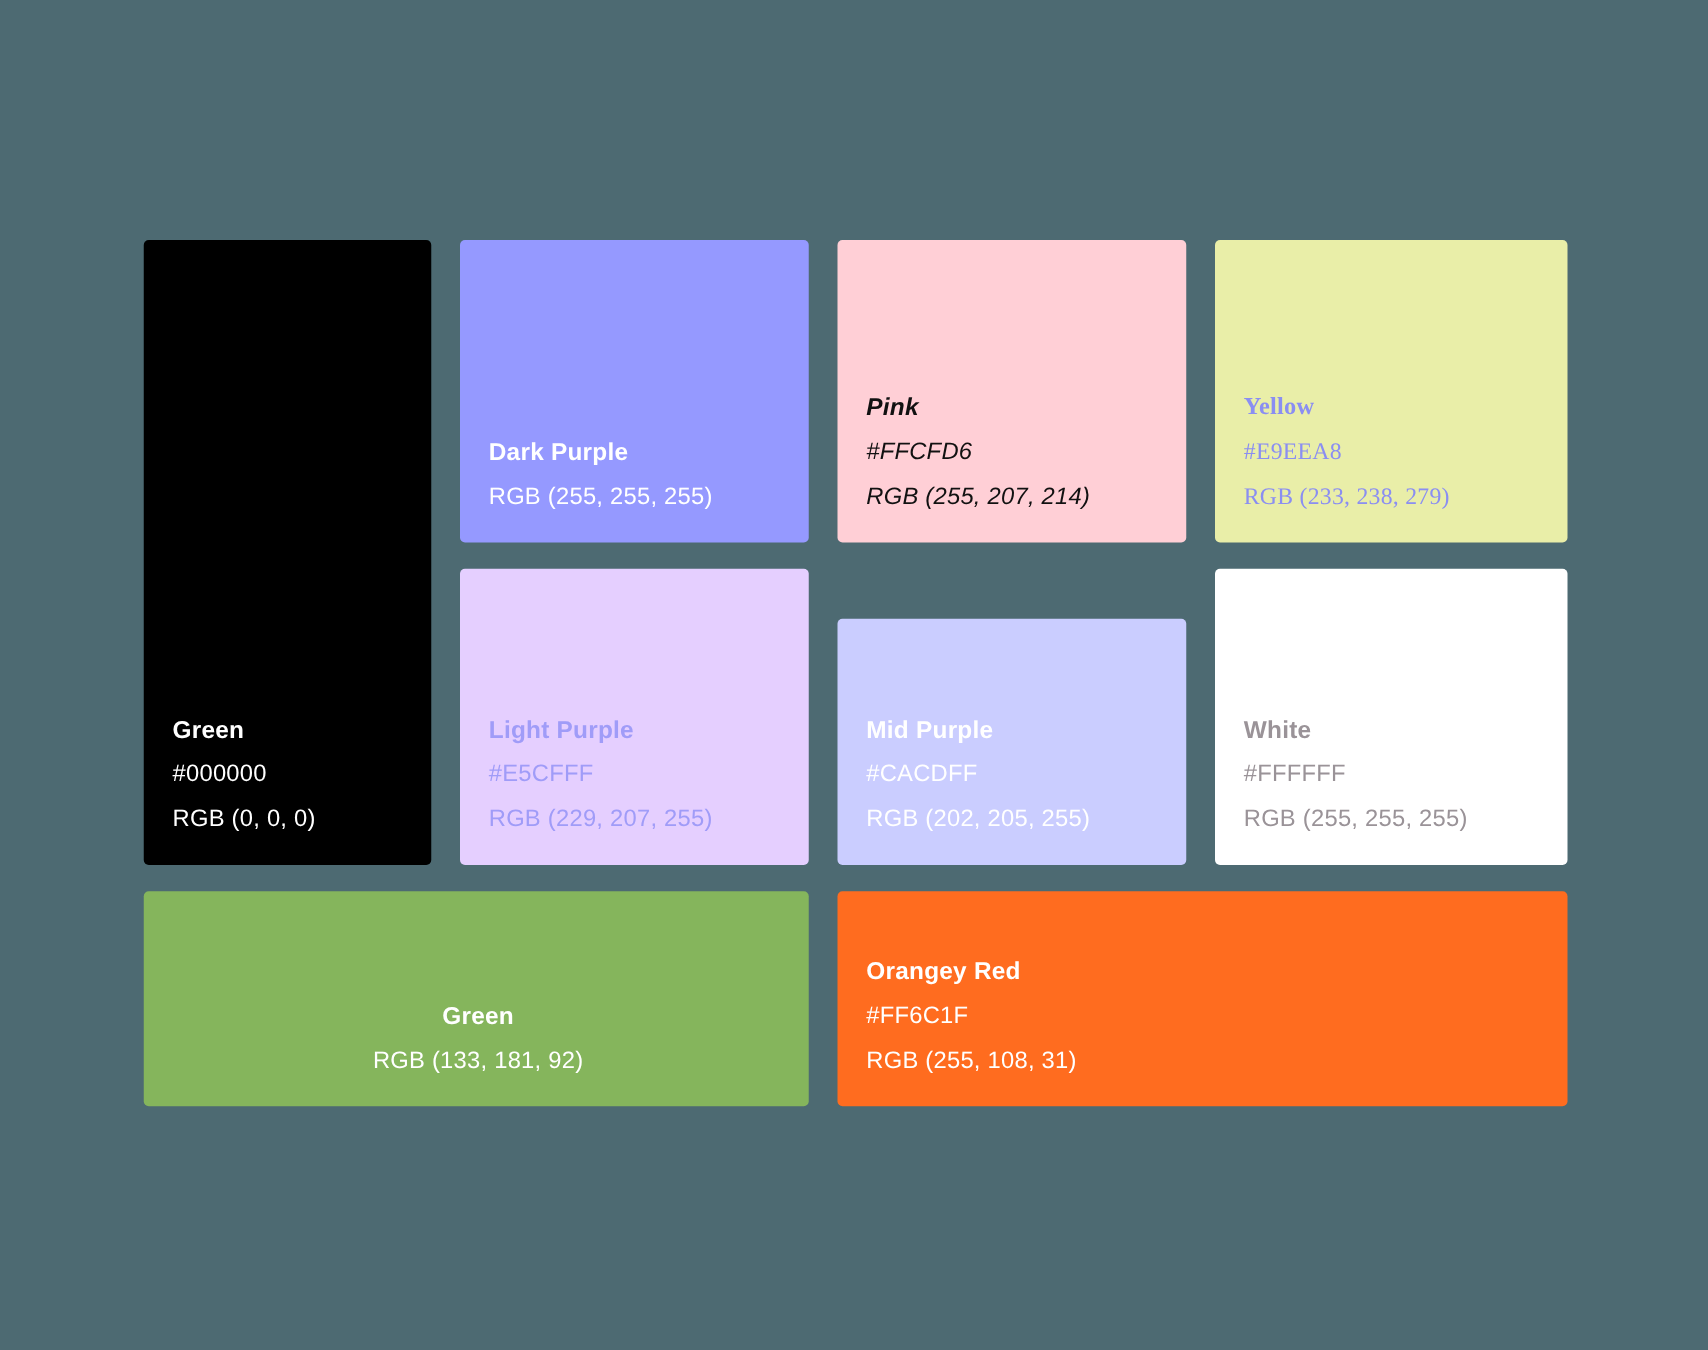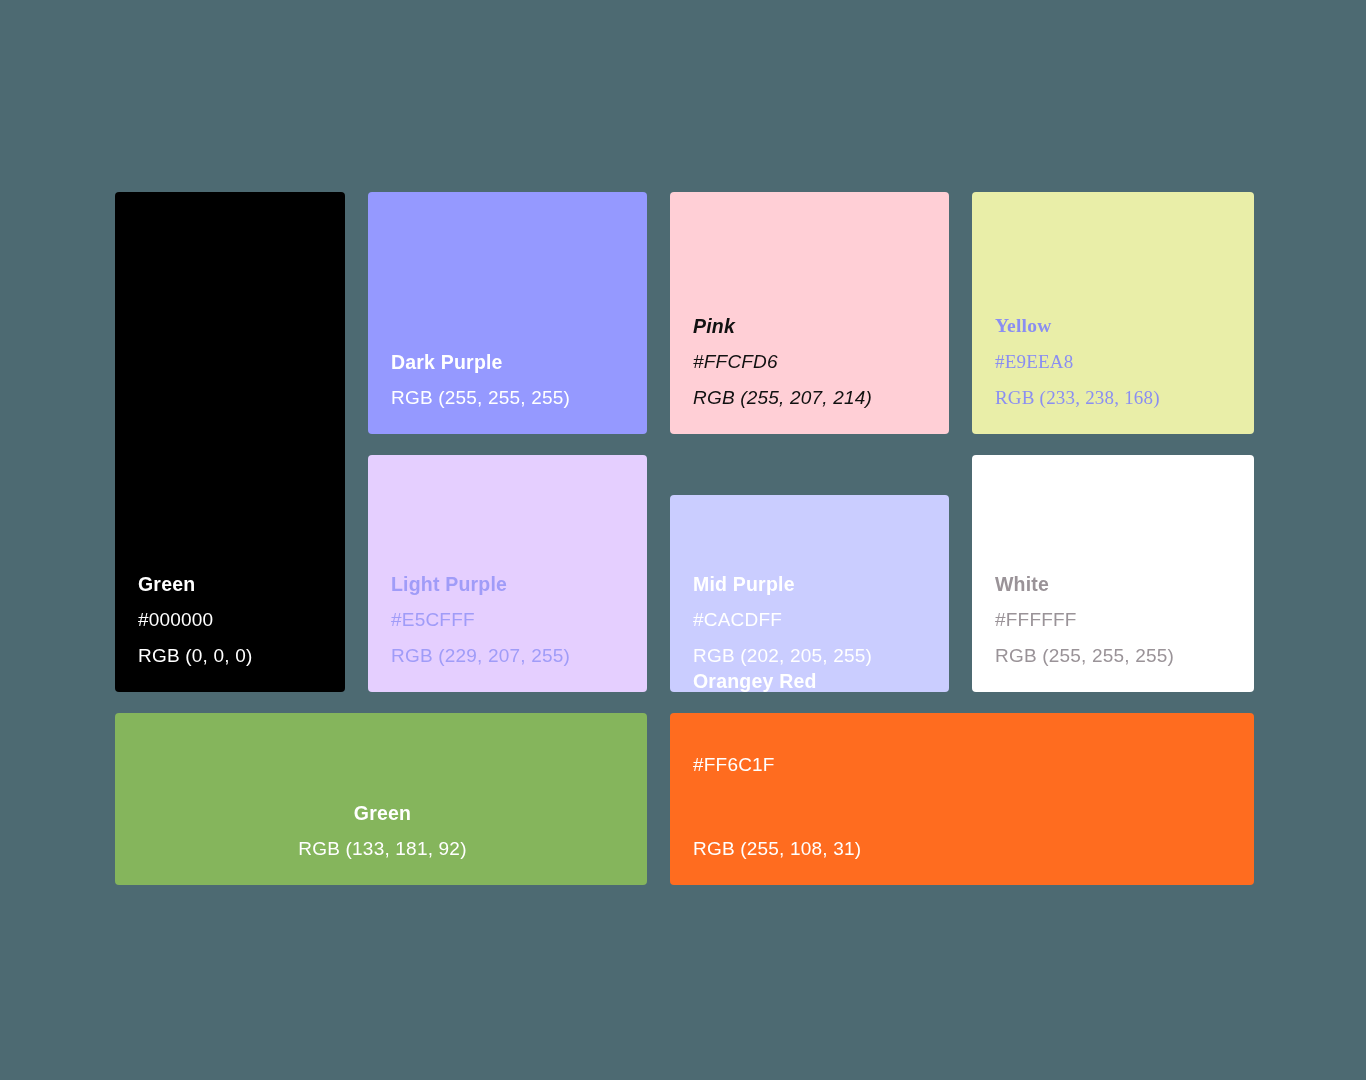--- a/index.html
+++ b/index.html
@@ -74,21 +74,21 @@
 
   <div class="card pos-pink" style="background: rgb(255, 207, 214); color: rgb(17, 17, 17); font-style: italic;">
     <div class="card-name">Pink</div>
     <div class="card-hex">#FFCFD6</div>
     <div class="card-rgb">RGB (255, 207, 214)</div>
   </div>
 
   <div class="card pos-yellow" style="background: rgb(233, 238, 168); color: rgb(138, 142, 242);">
     <div class="card-name">Yellow</div>
     <div class="card-hex">#E9EEA8</div>
-    <div class="card-rgb">RGB (233, 238, 168)</div>
+    <div class="card-rgb">RGB (233, 238, 279)</div>
   </div>
 
   <div class="card pos-light-purple" style="background: rgb(229, 207, 255); color: rgb(160, 156, 248);">
     <div class="card-name">Light Purple</div>
     <div class="card-hex">#E5CFFF</div>
     <div class="card-rgb">RGB (229, 207, 255)</div>
   </div>
 
   <div class="card pos-mid-purple" style="background: rgb(202, 205, 255); color: rgb(255, 255, 255); margin-top: 40px;">
     <div class="card-name">Mid Purple</div>
@@ -100,19 +100,19 @@
     <div class="card-name">White</div>
     <div class="card-hex">#FFFFFF</div>
     <div class="card-rgb">RGB (255, 255, 255)</div>
   </div>
 
   <div class="card pos-green" style="background: rgb(133, 181, 92); color: rgb(255, 255, 255);">
     <div class="card-name">Green</div>
     <div class="card-rgb">RGB (133, 181, 92)</div>
   </div>
 
-  <div class="card pos-orangey-red" style="background: rgb(255, 108, 31); color: rgb(255, 255, 255); gap: 48px;">
+  <div class="card pos-orangey-red" style="background: rgb(255, 108, 31); color: rgb(255, 255, 255);">
     <div class="card-name">Orangey Red</div>
     <div class="card-hex">#FF6C1F</div>
     <div class="card-rgb">RGB (255, 108, 31)</div>
   </div>
 
 </div>
 
 </body></html>

